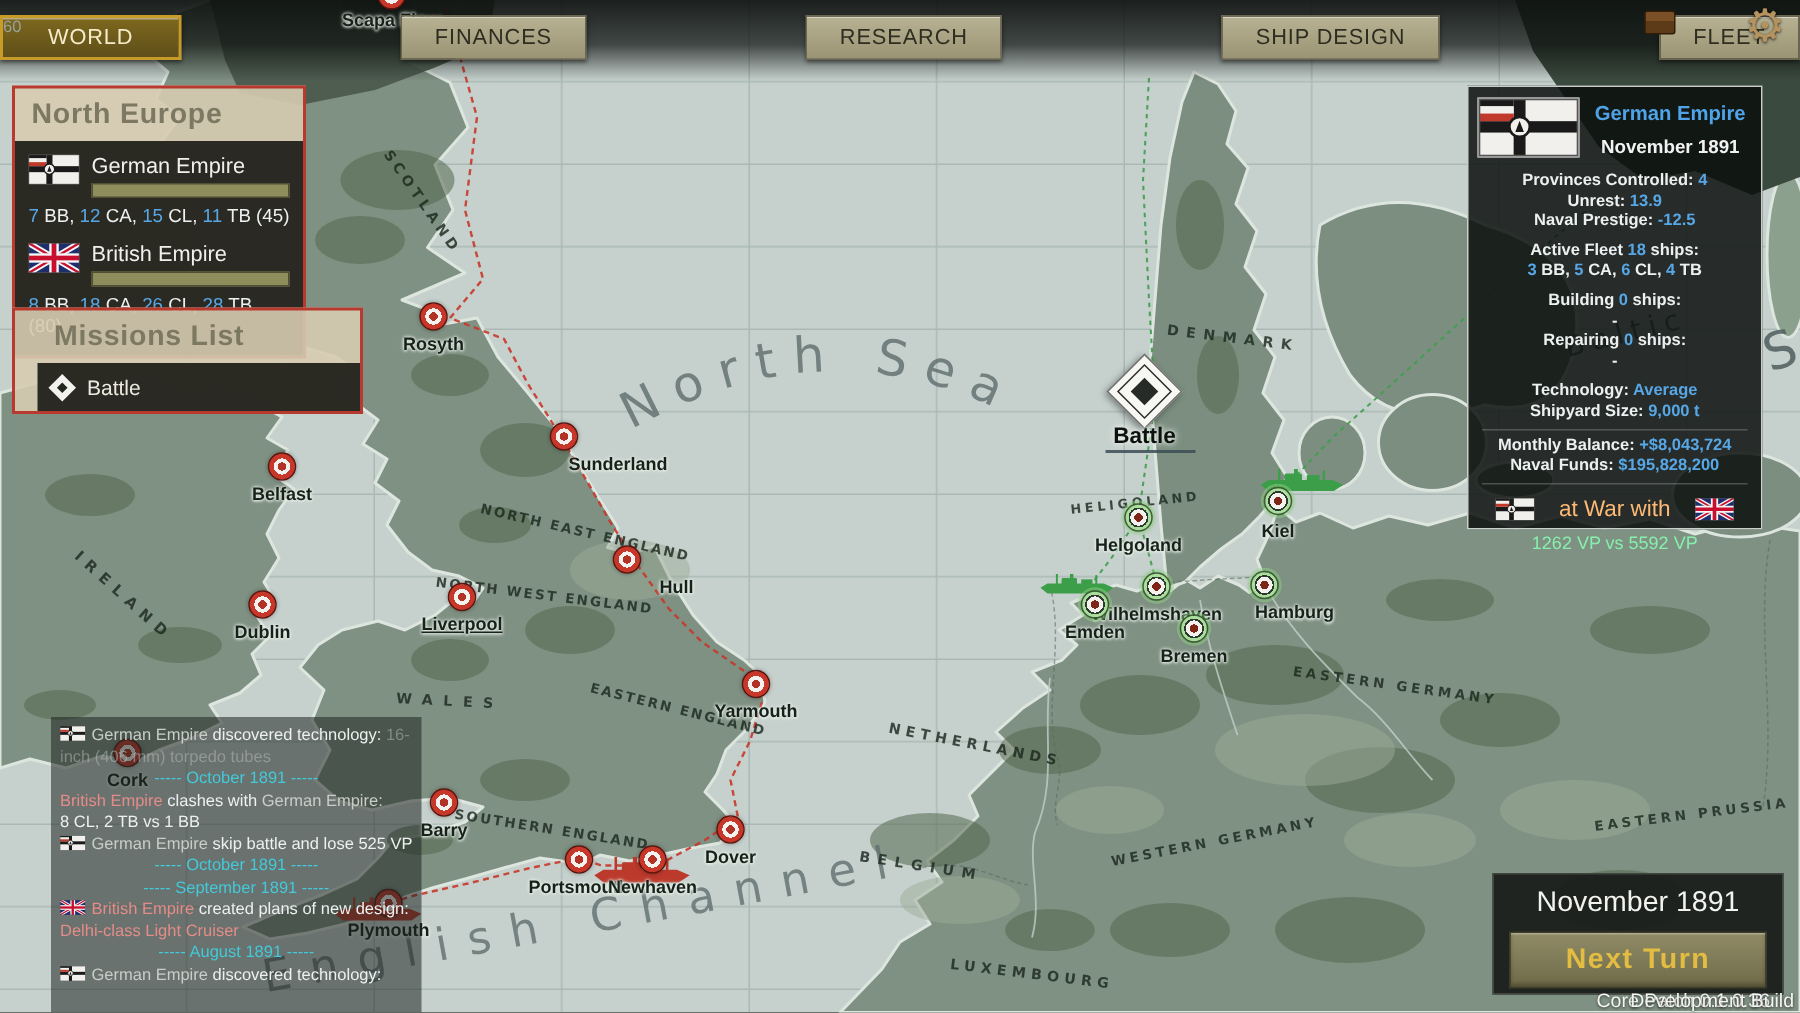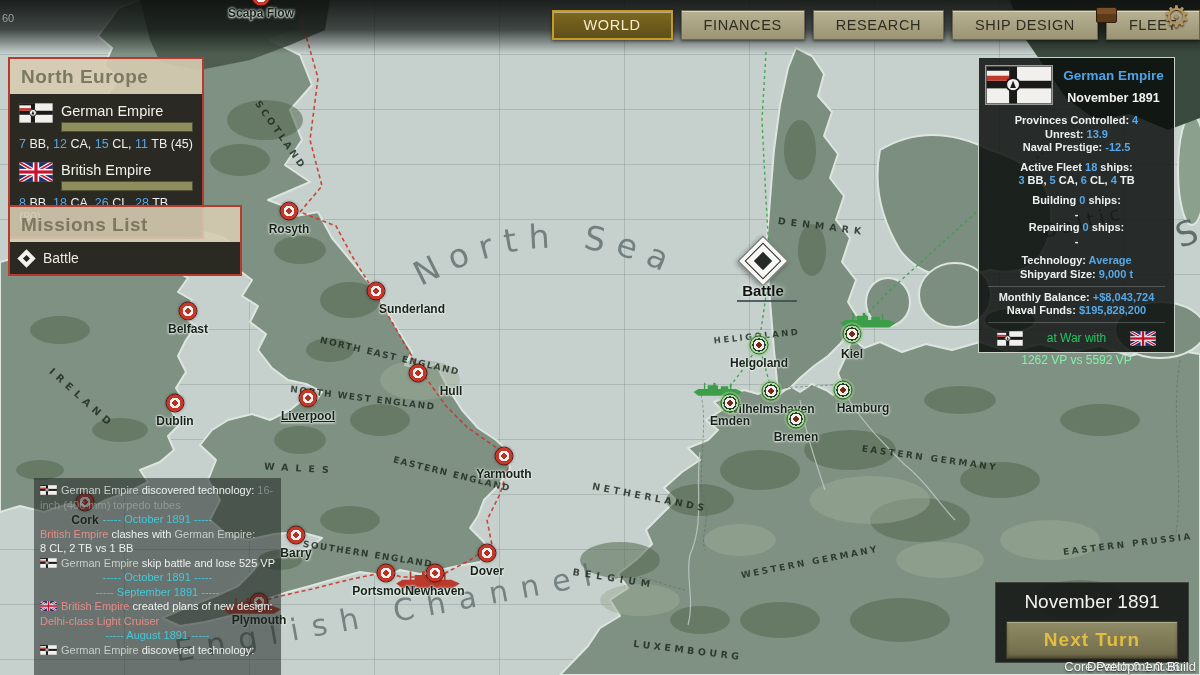--- a/index.html
+++ b/index.html
@@ -28,34 +28,34 @@
   .ship-de{color:#3c9e48;}
   
   #battle{position:absolute;left:763px;top:261px;width:34px;height:34px;background:#f7f7f3;cursor:pointer;
     transform:translate(-50%,-50%) rotate(45deg);border:1px solid #6f6f6f;
     box-shadow:inset 0 0 0 4px #f7f7f3,inset 0 0 0 5px #2c2c2c,0 2px 5px rgba(0,0,0,.4);}
   #battle-inner{position:absolute;left:50%;top:50%;width:13px;height:13px;transform:translate(-50%,-50%);background:#262b27;}
   #battle-label{position:absolute;left:763px;top:282px;transform:translateX(-50%);font-size:15px;font-weight:700;color:#0e120f;
     text-shadow:0 0 3px rgba(238,242,238,.95),0 0 6px rgba(238,242,238,.85);}
   #battle-line{position:absolute;left:737px;top:300px;width:60px;height:2px;background:#3c4c55;opacity:.85;}
   
-  #nav{position:absolute;top:10px;left:0;right:0;display:flex;justify-content:flex-end;gap:8px;z-index:11;border-radius:13px;}
+  #nav{position:absolute;top:10px;left:0;right:0;display:flex;justify-content:space-between;gap:8px;z-index:11;border-radius:13px;}
   .tab{font-size:14.5px;letter-spacing:.6px;color:#2e2d20;padding:6px 22px;cursor:pointer;
     background:linear-gradient(#b8b294,#9a9474);border:1px solid #6a6650;
     box-shadow:inset 0 1px 0 rgba(255,255,255,.45),0 1px 3px rgba(0,0,0,.55);}
   .tab.active{background:linear-gradient(#7d681f,#5f4f19);border:2px solid #c79b27;color:#f5ebc8;padding:5px 30px;}
   #gear{position:absolute;top:-1px;right:10px;font-size:30px;color:#b5935f;z-index:11;cursor:pointer;
     text-shadow:0 1px 2px rgba(0,0,0,.8);}
   #chest{position:absolute;left:1096px;top:7px;width:19px;height:14px;z-index:11;cursor:pointer;border-radius:2px;
     background:linear-gradient(#7c5026 45%,#5d3a18 45%);border:1px solid #2f1d0a;}
   #scale{position:absolute;left:2px;top:12px;font-size:11px;color:#97a19c;z-index:11;}
   
   .panel-red{position:absolute;left:8px;border:2px solid #b8392e;background:rgba(214,203,176,.9);z-index:10;box-sizing:border-box;}
   #panel-ne{top:57px;width:196px;}
-  #panel-missions{top:205px;width:234px;}
+  #panel-missions{top:205px;width:234px;padding-left:15px;}
   .panel-title{font-size:19px;font-weight:700;color:#7c7862;letter-spacing:.5px;padding:7px 11px 6px;}
   .panel-dark{background:rgba(33,33,27,.95);margin:0;padding:9px 9px 2px;}
   .fleet-row{display:flex;gap:8px;align-items:flex-start;}
   .fleet-flag{flex:0 0 auto;}
   .fleet-main{flex:1;}
   .fleet-name{font-size:14.5px;color:#f0f0ea;margin-bottom:3px;}
   .fleet-bar{height:8px;background:#8e8e5c;border:1px solid #504f36;}
   .fleet-counts{font-size:12.5px;margin:5px 0 11px;}
   .mission-item{display:flex;align-items:center;gap:10px;padding:8px 10px;cursor:pointer;}
   .mission-diamond{width:13px;height:13px;background:#f2f2ee;transform:rotate(45deg);position:relative;flex:0 0 auto;}
@@ -74,21 +74,21 @@
   .status-head{display:flex;gap:6px;}
   .status-flag{width:66px;height:38px;border:1px solid #999;background:#fff;flex:0 0 auto;}
   .status-titles{flex:1;text-align:center;padding-top:3px;}
   .status-country{font-size:13.5px;font-weight:700;color:#4fa3e8;}
   .status-date{font-size:12.5px;font-weight:700;color:#f2f2f2;margin-top:8px;}
   #stats{margin-top:9px;text-align:center;}
   .stat-line{font-size:11px;line-height:13.6px;font-weight:700;}
   .sgap{height:6px;}
   .shr{height:1px;background:rgba(200,210,205,.28);margin:4px 3px;}
   .war-row{display:flex;align-items:center;justify-content:space-between;padding:4px 12px 0;}
-  .war-text{font-size:12px;color:#22c55e;text-align:center;}
+  .war-text{font-size:15px;color:#fdba74;text-align:center;}
   .war-vp{text-align:center;font-size:12px;color:#86efac;margin-top:7px;}
   
   #log{position:absolute;left:34px;top:478px;width:247px;bottom:0;z-index:10;box-sizing:border-box;
     background:rgba(30,36,33,.55);padding:5px 6px;overflow:hidden;}
   .log-line{font-size:11px;line-height:14.5px;}
   .log-line.center{text-align:center;}
   svg.logflag{margin-right:4px;vertical-align:-1px;}
   
   #panel-turn{position:absolute;left:995px;top:582px;width:194px;height:81px;z-index:10;box-sizing:border-box;
     background:rgba(26,29,26,.94);border:1px solid #42463f;text-align:center;}

